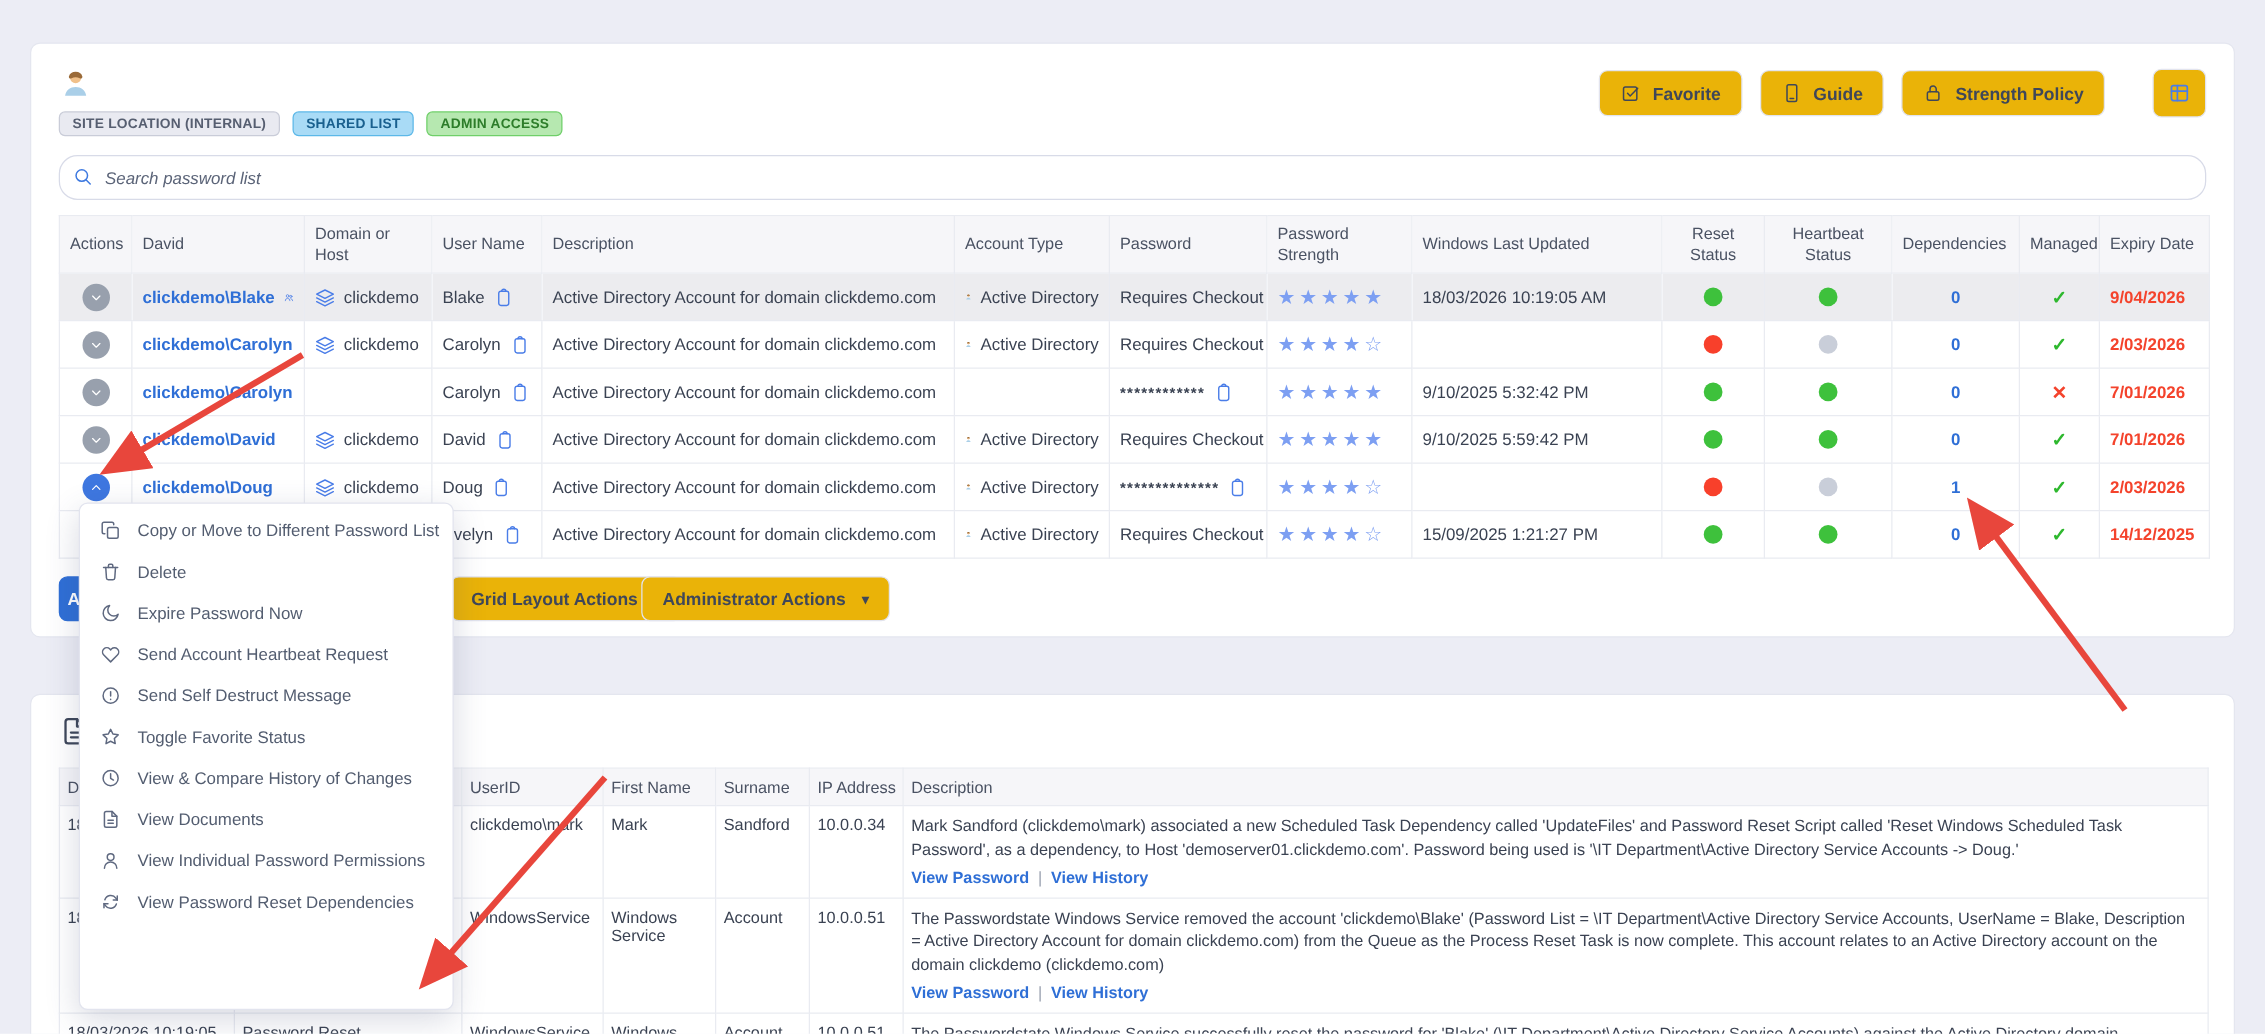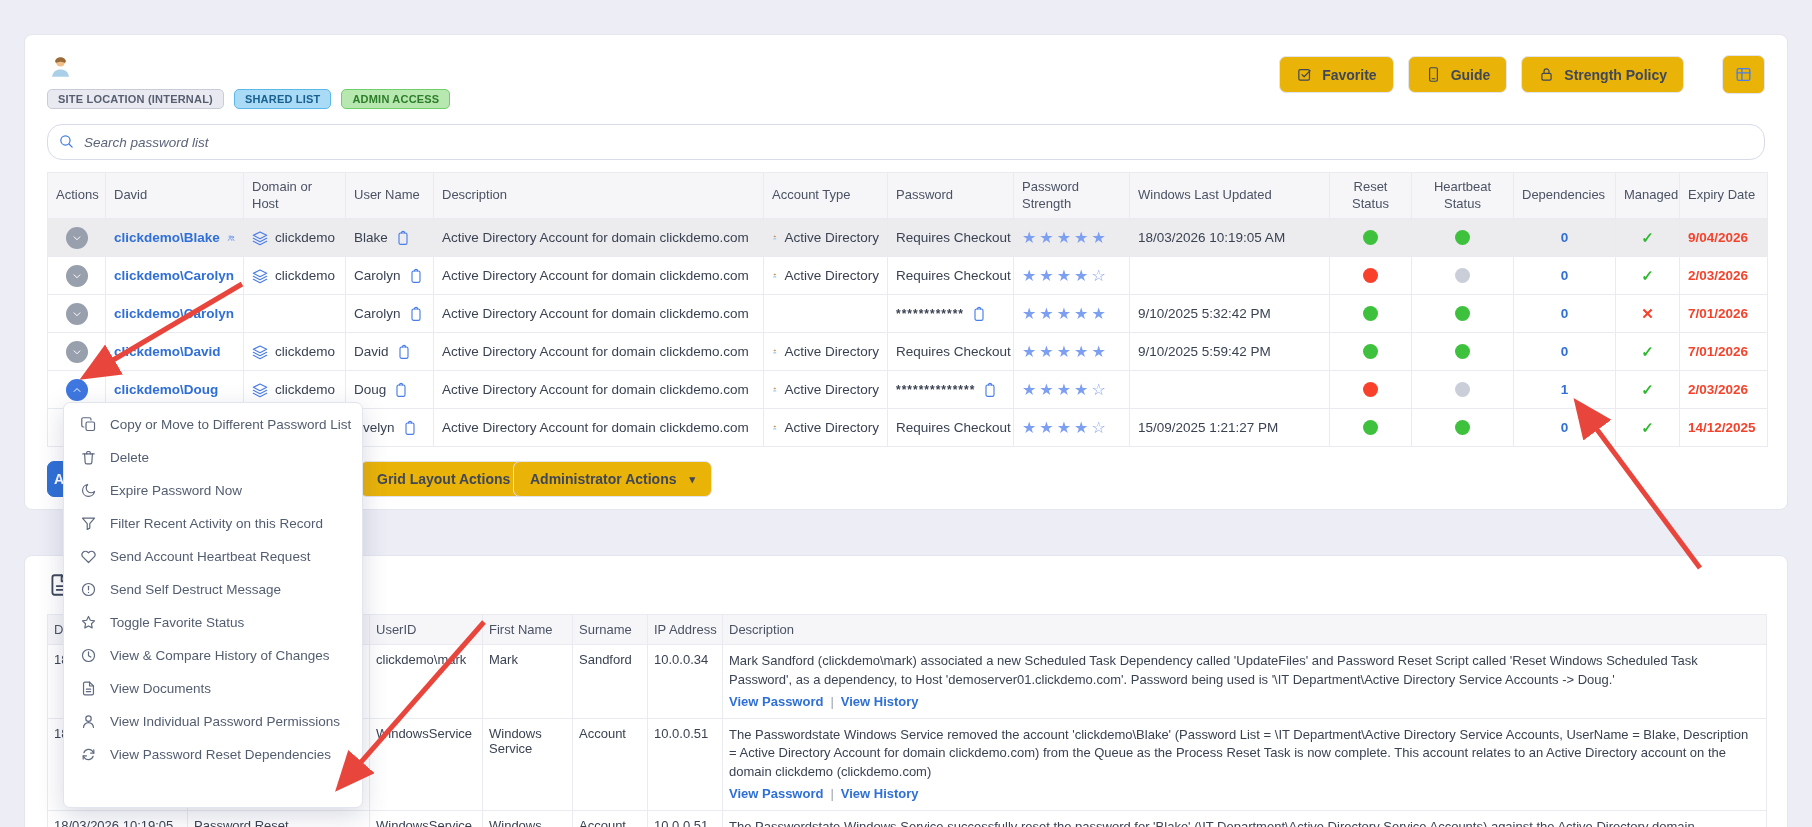--- a/index.html
+++ b/index.html
@@ -659,28 +659,20 @@
         <span class="ic" style="width: 17px; height: 17px;">
           <svg viewBox="0 0 24 24" fill="none" stroke="currentColor" stroke-width="1.7" stroke-linecap="round" stroke-linejoin="round">
             <path d="M20.5 13.2A8.5 8.5 0 1 1 10.8 3.5a6.8 6.8 0 0 0 9.7 9.7z"></path>
           </svg>
         </span>
         <span class="lbl">Expire Password Now</span>
       </div>
       <div class="menu-item">
         <span class="ic" style="width: 17px; height: 17px;">
           <svg viewBox="0 0 24 24" fill="none" stroke="currentColor" stroke-width="1.7" stroke-linecap="round" stroke-linejoin="round">
-            <path d="M3.5 4.5h17l-6.7 7.8v6.2l-3.6 1.8v-8z"></path>
-          </svg>
-        </span>
-        <span class="lbl">Filter Recent Activity on this Record</span>
-      </div>
-      <div class="menu-item">
-        <span class="ic" style="width: 17px; height: 17px;">
-          <svg viewBox="0 0 24 24" fill="none" stroke="currentColor" stroke-width="1.7" stroke-linecap="round" stroke-linejoin="round">
             <path d="M12 20.5 4.3 12.8a4.8 4.8 0 0 1 6.8-6.8l.9.9.9-.9a4.8 4.8 0 0 1 6.8 6.8z"></path>
           </svg>
         </span>
         <span class="lbl">Send Account Heartbeat Request</span>
       </div>
       <div class="menu-item">
         <span class="ic" style="width: 17px; height: 17px;">
           <svg viewBox="0 0 24 24" fill="none" stroke="currentColor" stroke-width="1.7" stroke-linecap="round" stroke-linejoin="round">
             <circle cx="12" cy="12" r="8.5"></circle>
             <path d="M12 7.5v5"></path>

